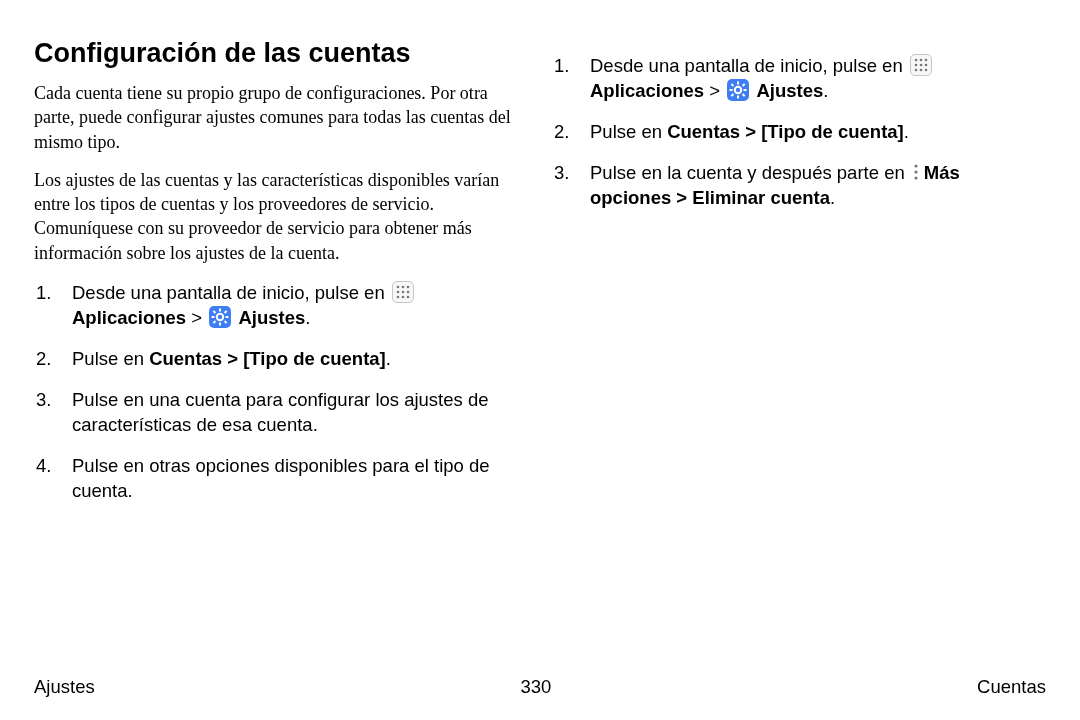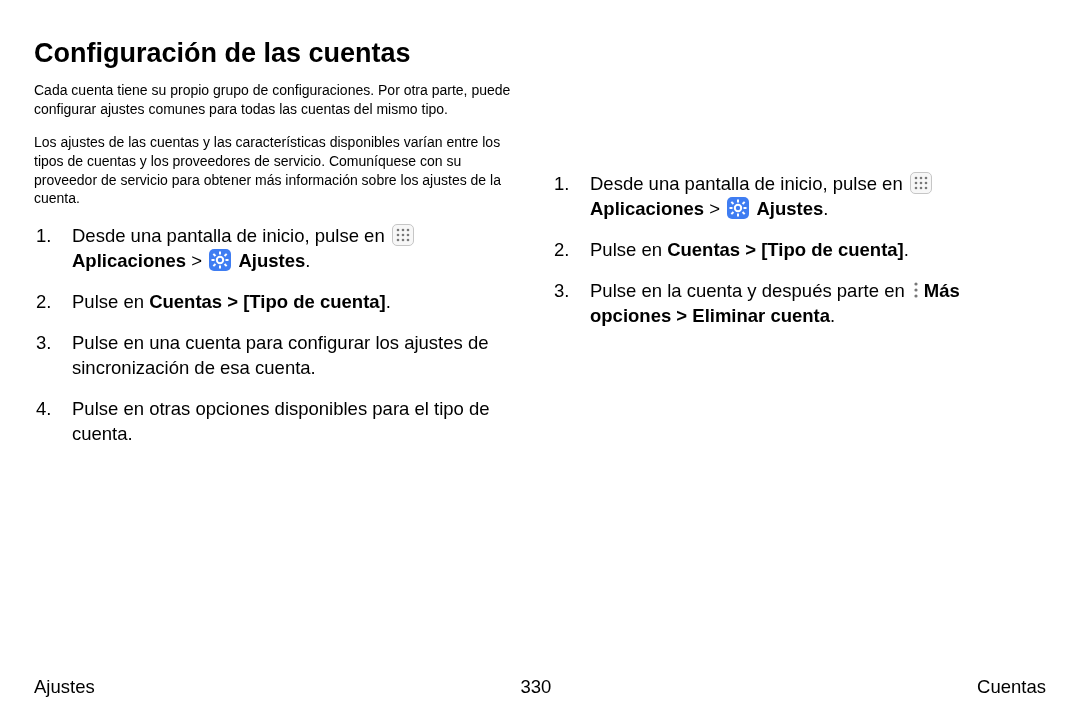--- a/index.html
+++ b/index.html
@@ -6,34 +6,34 @@
   html, body { width: 1080px; height: 720px; background: #fff; font-family: Arial, Helvetica, sans-serif; color: #000; }
   .page {
     width: 1080px;
     height: 720px;
     position: relative;
     padding: 38px 34px 0 34px;
   }
   .columns {
     display: flex;
     gap: 24px;
-    align-items: center;
   }
   .col {
     flex: 1;
   }
   h2 {
     font-size: 27px;
     font-weight: 700;
     margin-bottom: 12px;
   }
   p {
-    font-size: 14px;
+    font-size: 18px;
     line-height: 1.35;
     margin-bottom: 14px;
+    font-family: Liberation Serif, serif;
   }
   ol {
     list-style: none;
     counter-reset: step;
     margin: 0;
     padding: 0;
   }
   ol > li {
     counter-increment: step;
     font-size: 18.5px;
@@ -135,21 +135,21 @@
                 <rect x="13.6" y="2.4" width="2" height="3" transform="rotate(45 14.6 3.9)"></rect>
               </g>
             </svg>
           </span>
           <b>Ajustes</b><span>.</span>
         </li>
         <li>
           <span>Pulse en </span><b>Cuentas &gt; [Tipo de cuenta]</b><span>.</span>
         </li>
         <li>
-          <span>Pulse en una cuenta para configurar los ajustes de sincronización de esa cuenta.</span>
+          <span>Pulse en una cuenta para configurar los ajustes de características de esa cuenta.</span>
         </li>
         <li>
           <span>Pulse en otras opciones disponibles para el tipo de cuenta.</span>
         </li>
       </ol>
     </div>
 
     <div class="col">
       <ol>
         <li>

